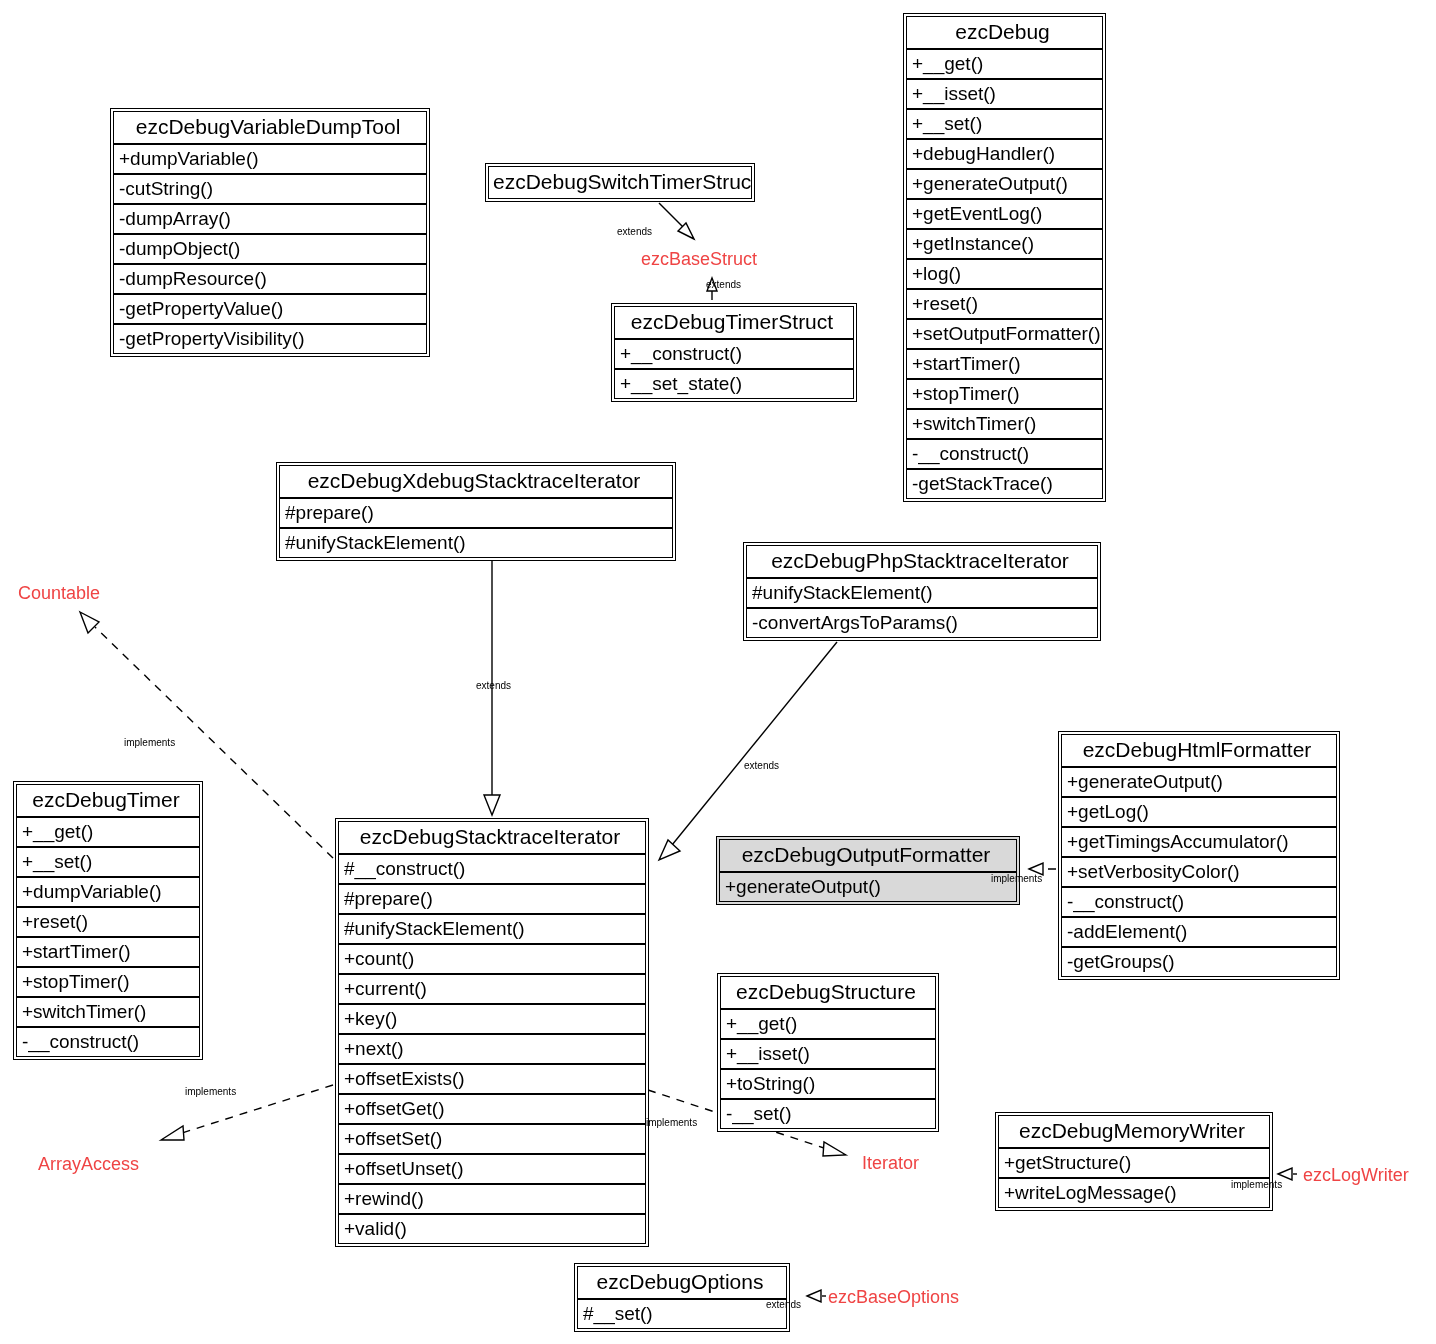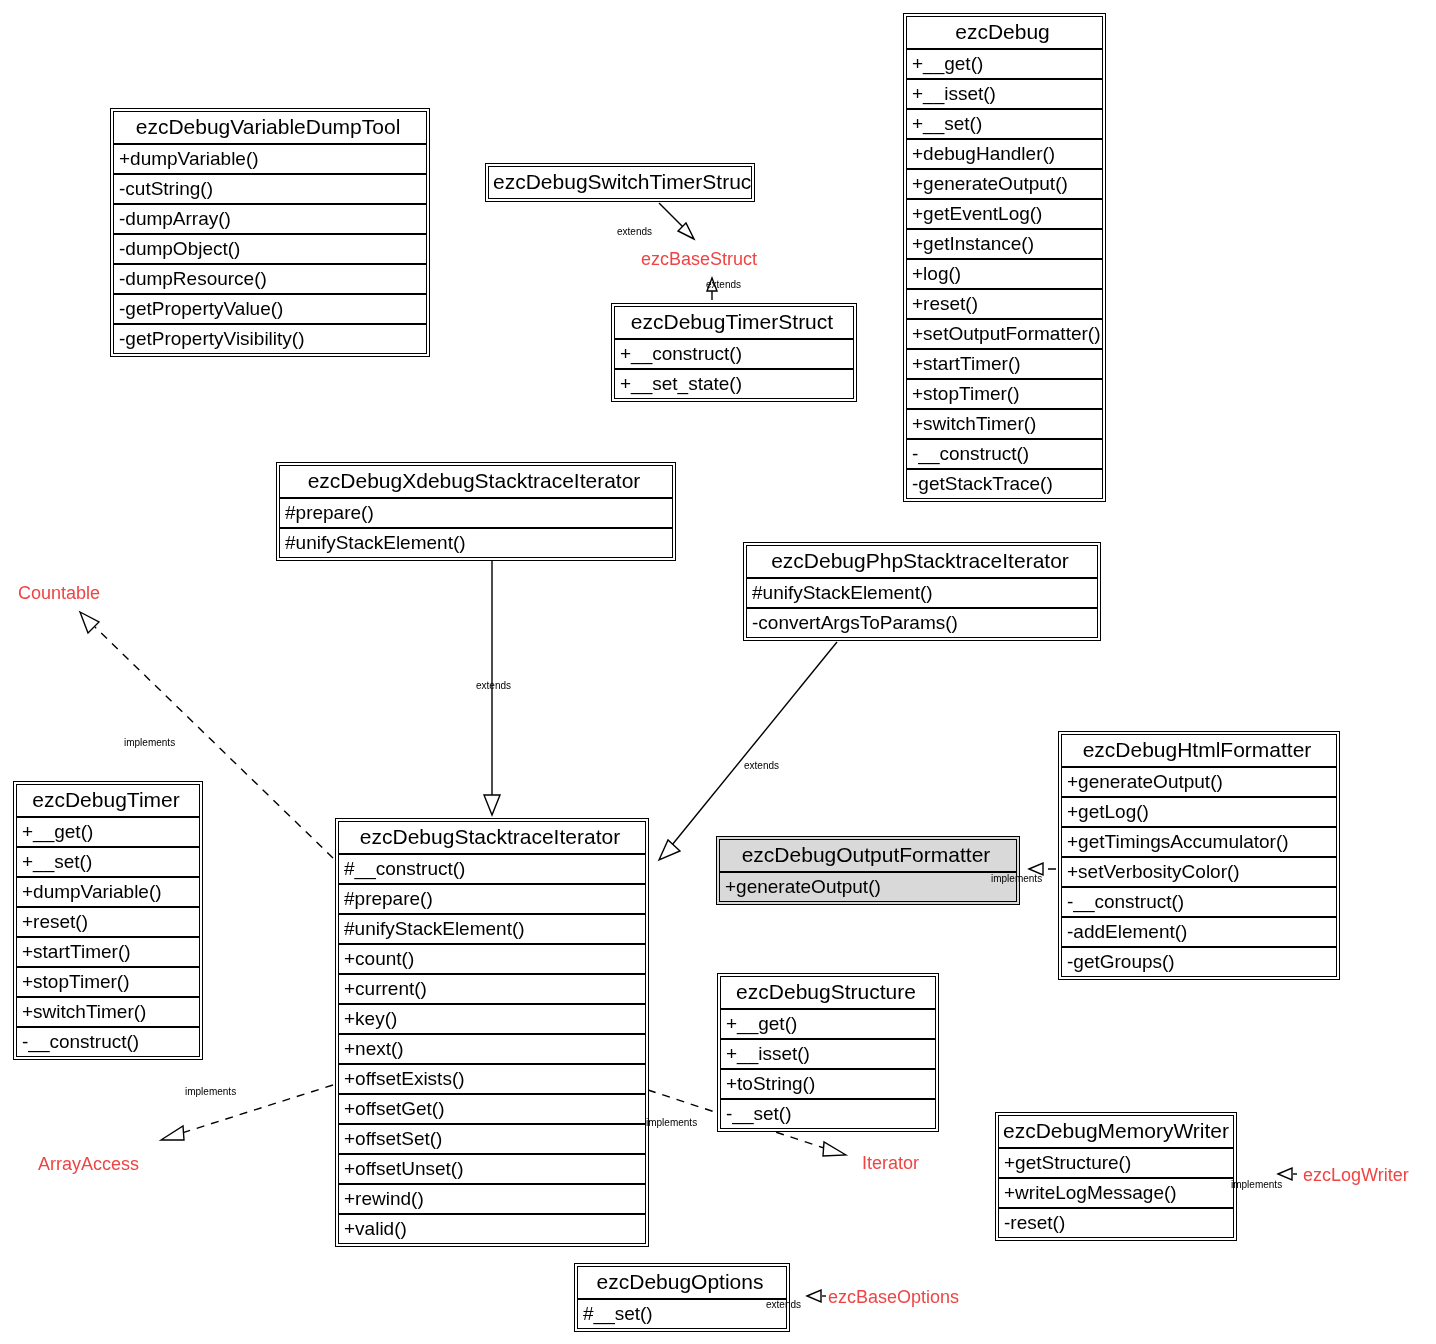--- a/index.html
+++ b/index.html
@@ -216,25 +216,24 @@
       <div class="uml-class" style="left: 1058px; top: 731px; width: 282px;">
         <div class="uml-row uml-title">ezcDebugHtmlFormatter</div>
         <div class="uml-row">+generateOutput()</div>
         <div class="uml-row">+getLog()</div>
         <div class="uml-row">+getTimingsAccumulator()</div>
         <div class="uml-row">+setVerbosityColor()</div>
         <div class="uml-row">-__construct()</div>
         <div class="uml-row">-addElement()</div>
         <div class="uml-row">-getGroups()</div>
       </div>
-      <div class="uml-class" style="left: 995px; top: 1112px; width: 242px;">
+      <div class="uml-class" style="left: 995px; top: 1112px; width: 278px;">
         <div class="uml-row uml-title">ezcDebugMemoryWriter</div>
         <div class="uml-row">+getStructure()</div>
         <div class="uml-row">+writeLogMessage()</div>
-        <div class="uml-row">-reset()</div>
       </div>
       <div class="uml-class" style="left: 574px; top: 1263px; width: 216px;">
         <div class="uml-row uml-title">ezcDebugOptions</div>
         <div class="uml-row">#__set()</div>
       </div>
     </div>
 
   <div id="labels-layer">
       <div class="node-label" style="left: 641px; top: 250px;">ezcBaseStruct</div>
       <div class="node-label" style="left: 18px; top: 584px;">Countable</div>

